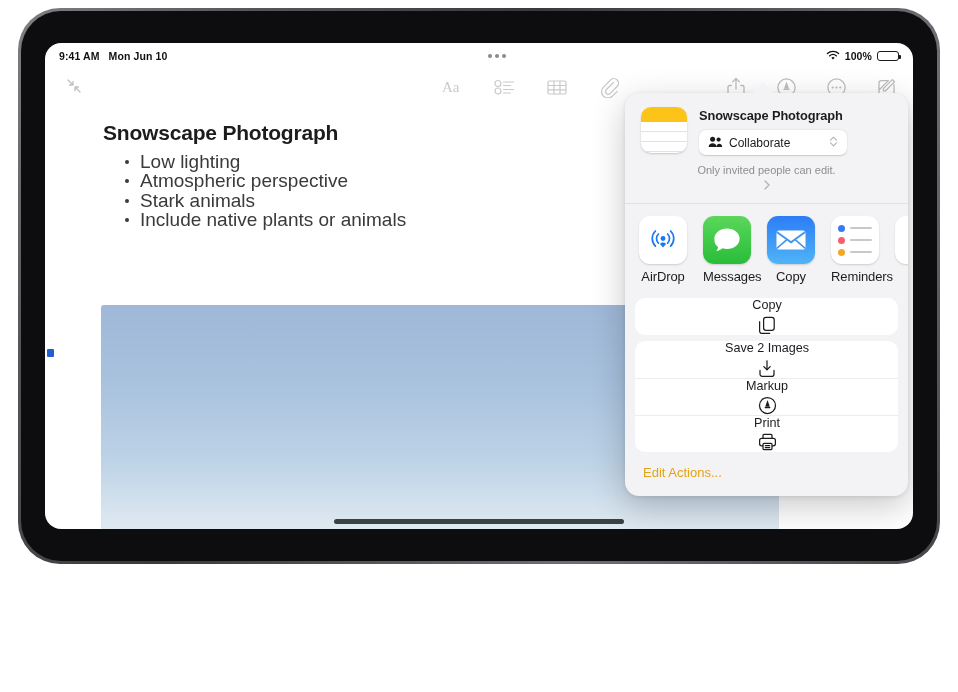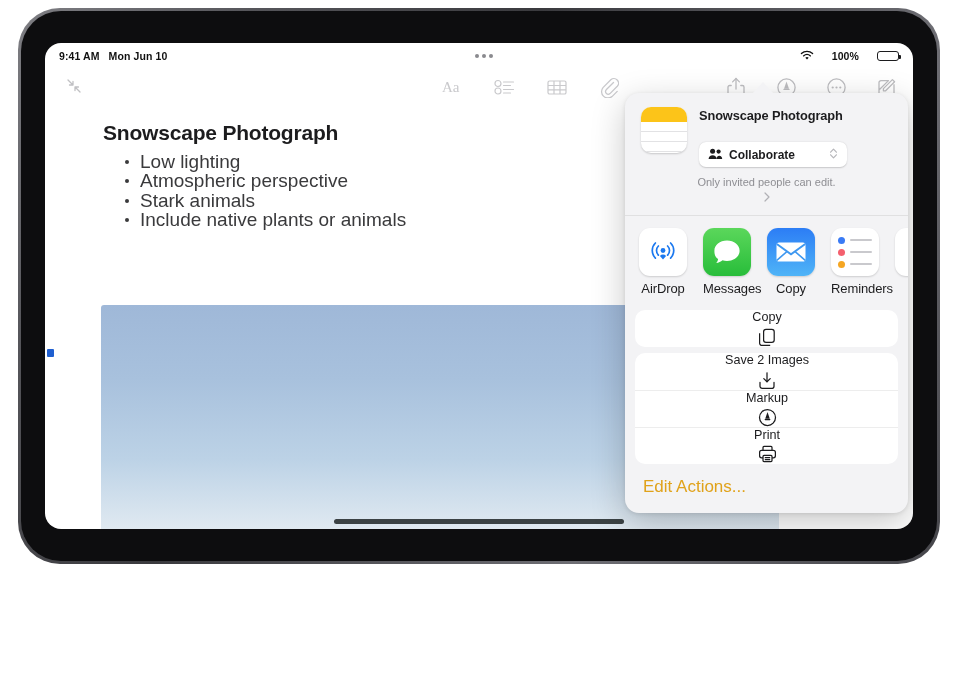--- a/index.html
+++ b/index.html
@@ -35,21 +35,21 @@
 
   
   #status-bar {
     height: 22px;
     display: flex; align-items: center; justify-content: space-between;
     padding: 4px 14px 0 14px;
     font-size: 10.5px; font-weight: bold; color: #111;
     letter-spacing: .1px;
   }
   .status-left { display: flex; align-items: center; gap: 9px; }
-  .status-right { display: flex; align-items: center; gap: 18px; }
+  .status-right { display: flex; align-items: center; gap: 5px; }
   .grabber-dots { display: flex; gap: 3px; align-items: center; }
   .grabber-dots i { width: 4px; height: 4px; border-radius: 50%; background: #8a8a8e; display: block; }
   .battery-shell {
     width: 22px; height: 10.5px; border: 1.2px solid #1c1c1e; border-radius: 3px;
     position: relative; padding: 1px;
   }
   .battery-shell::after {
     content:""; position:absolute; right:-3px; top:3px; width:1.8px; height:4.5px;
     background:#1c1c1e; border-radius:0 1px 1px 0;
   }
@@ -166,26 +166,25 @@
   .notes-app-icon {
     width: 46px; height: 46px; border-radius: 10px; overflow: hidden;
     background:#fff; flex: none;
     box-shadow: 0 1px 2px rgba(0,0,0,.18);
   }
   .notes-app-icon .top { height: 15px; background:#fcc419; }
   .notes-app-icon .line { height: 1px; background:#e2e2e4; margin: 9px 0 0 0; }
   .sheet-head-text { flex: 1; padding-top: 1px; }
   .sheet-title { font-size: 12.8px; font-weight: bold; color:#1c1c1e; letter-spacing: -.1px; }
   .collab-pill {
-    margin-top: 19px; height: 25px; width: 148px;
+    margin-top: 7px; height: 25px; width: 148px;
     background: #ffffff; border-radius: 7px;
     display: flex; align-items: center; gap: 6px;
     padding: 0 9px;
     box-shadow: 0 .5px 1.5px rgba(0,0,0,.18);
-    font-weight: bold;
   }
   .collab-label { font-size: 12px; color:#1c1c1e; flex: 1; }
   .sheet-subtitle {
     margin-top: 9px; text-align: center;
     font-size: 11px; color: #8e8e93;
     display: flex; align-items: center; justify-content: space-between; gap: 4px; flex-direction: column;
   }
 
   .sheet-divider { height: 1px; background: rgba(0,0,0,.08); }
 
@@ -215,21 +214,21 @@
   }
   .action-row {
     height: 37px; display:flex; align-items:center; justify-content: space-between;
     padding: 0 13px 0 14px;
     font-size: 12.6px; color:#1c1c1e;flex-direction:column;
   }
   .action-row + .action-row { border-top: 1px solid rgba(0,0,0,.07); }
   .action-icon { width: 20px; height: 20px; display:flex; align-items:center; justify-content:center; color:#1c1c1e; }
   .edit-actions {
     padding: 13px 15px 16px 18px;
-    font-size: 17px; color: #e0a21a; font-weight: normal;
+    font-size: 13px; color: #e0a21a; font-weight: normal;
   }
 </style>
 </head>
 <body>
 
 <div id="device-frame">
  <div id="device-bezel">
   <div id="screen">
 
     <div id="status-bar">

